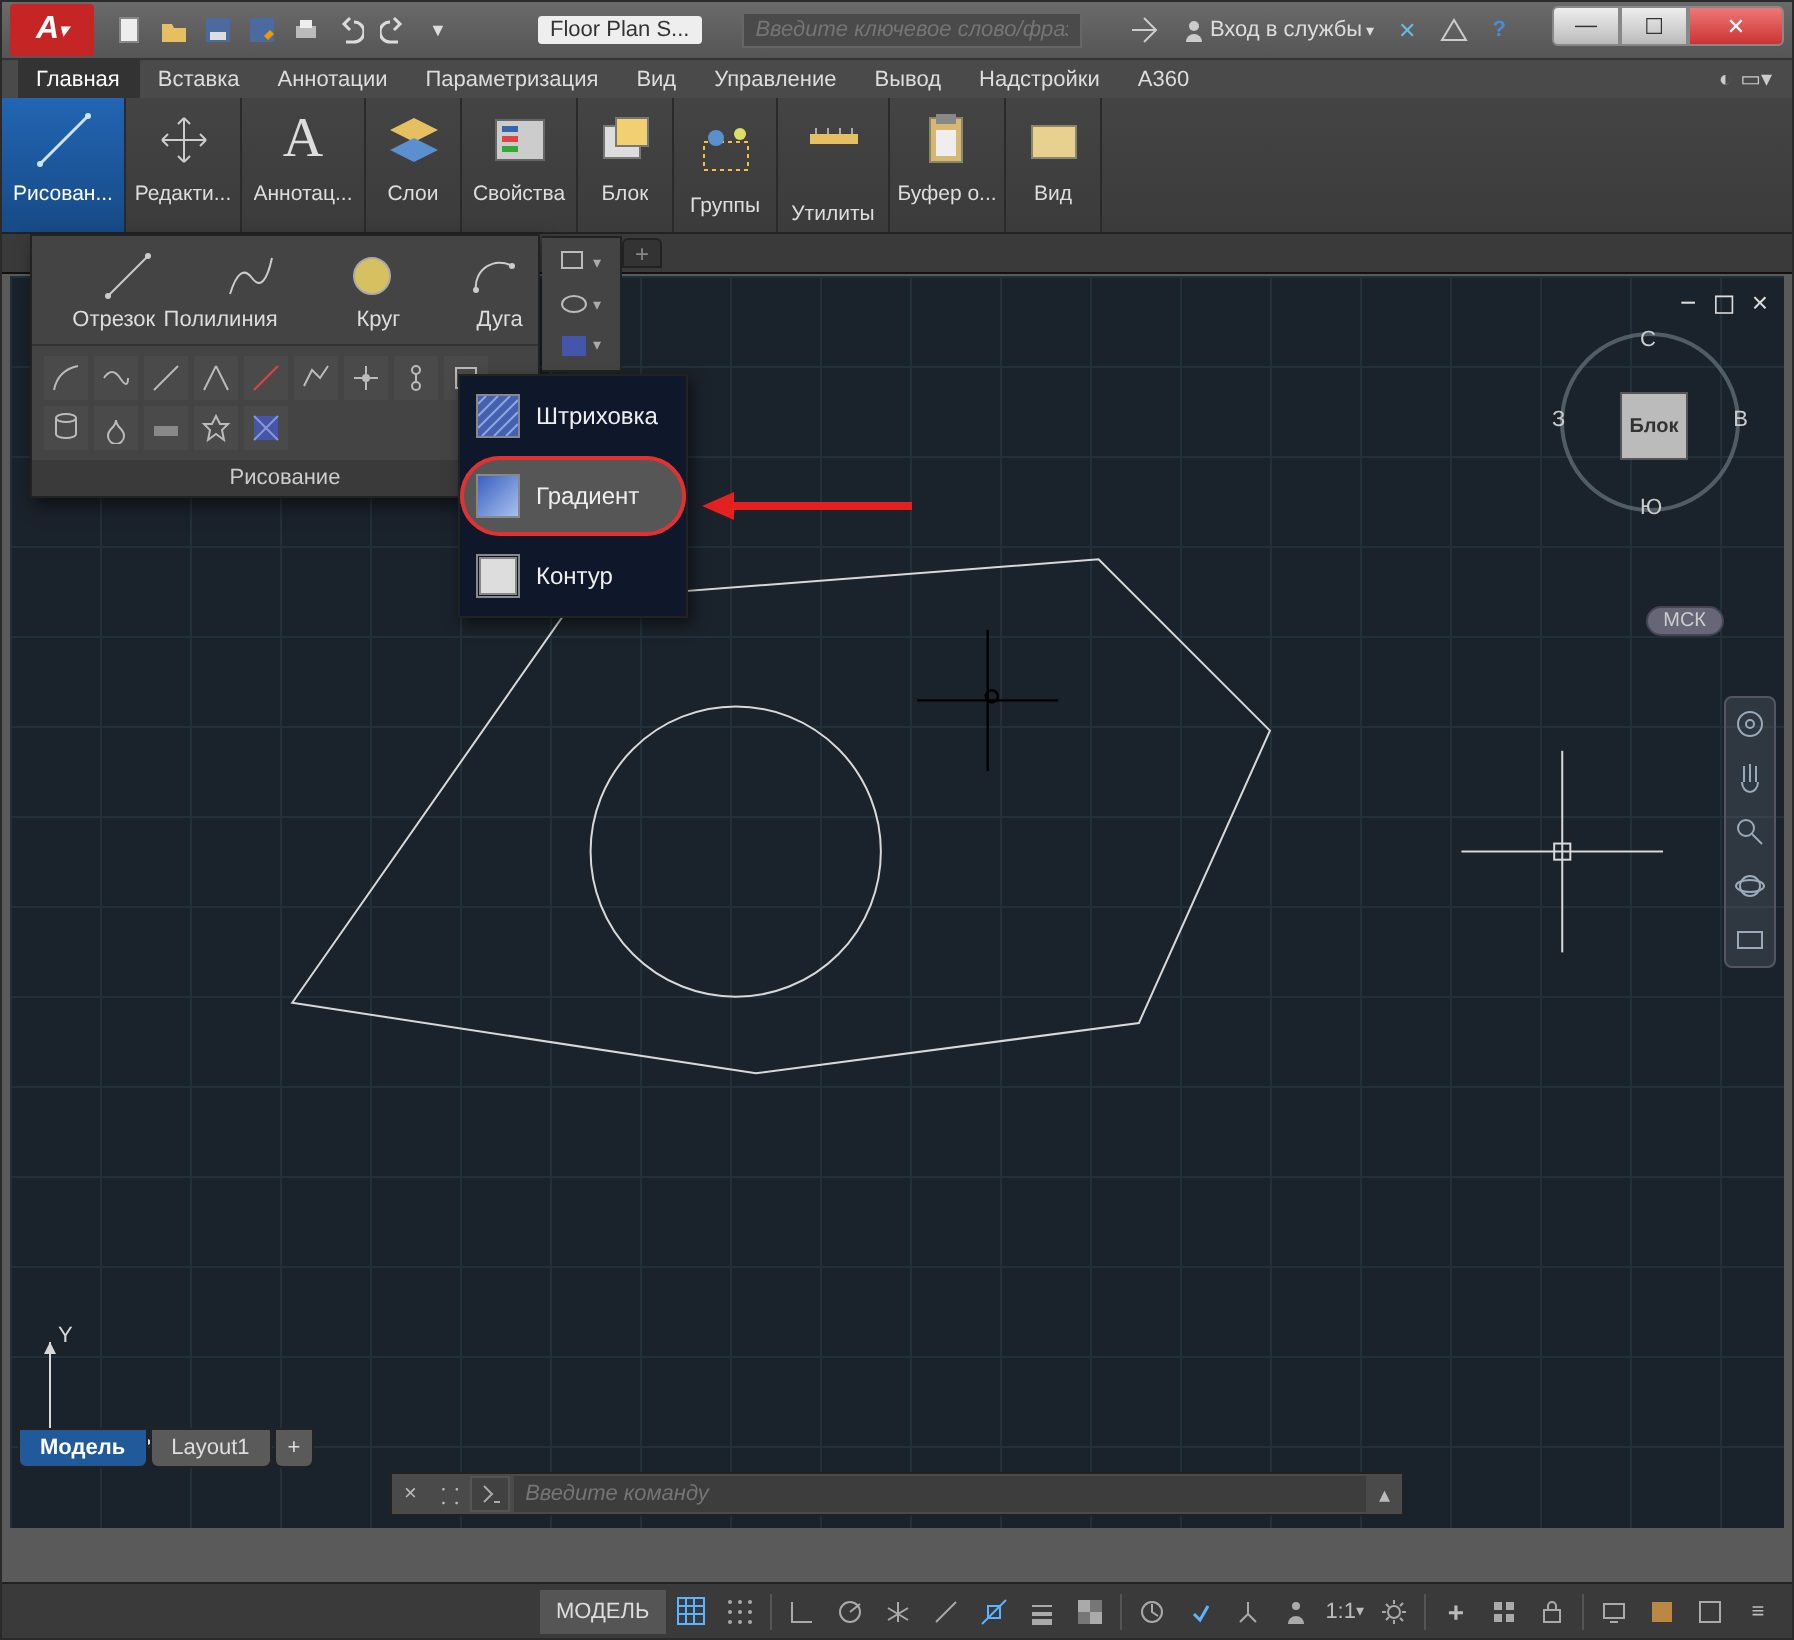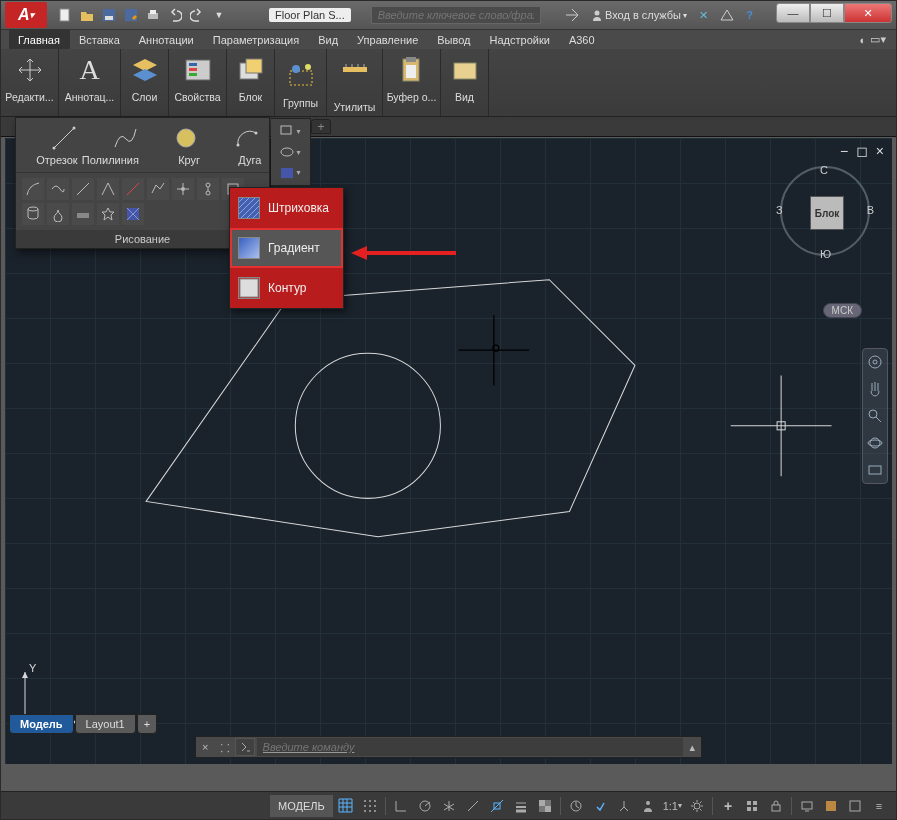--- a/index.html
+++ b/index.html
@@ -40,24 +40,24 @@
   .sub-row1 { display:flex; justify-content:space-around; padding:6px 4px; border-bottom:1px solid #333; }
   .sub-item { display:flex; flex-direction:column; align-items:flex-end; gap:2px; color:#ddd; font-size:11px; width:54px;}
   .sub-item .sicon { width:28px; height:28px; display:flex; align-items:center; justify-content:center;}
   .sub-row2 { display:flex; flex-wrap:wrap; gap:3px; padding:5px 6px; }
   .mini-btn { width:22px; height:22px; display:flex; align-items:center; justify-content:center; background:#4a4a4a;}
   .sub-foot { text-align:center; padding:3px; background:#3a3a3a; font-size:11px; color:#ccc;}
   .sub-side { position:absolute; right:-42px; top:0; width:40px; display:flex; flex-direction:column; gap:4px; padding:4px; background:#444; border:1px solid #222; border-left:none; height: 68px;}
   .sub-side .sbtn { height:18px; display:flex; align-items:center; justify-content:center;}
   
   
-  .flyout { position:absolute; left:228px; top:186px; width: 115px; background:#b91c1c; border:1px solid #222; z-index:60; box-shadow: 2px 3px 7px rgba(0,0,0,0.5);}
+  .flyout { position:absolute; left:228px; top:186px; width: 115px; background:#0f172a; border:1px solid #222; z-index:60; box-shadow: 2px 3px 7px rgba(0,0,0,0.5);}
   .fly-item { display:flex; align-items:center; gap:8px; padding:9px 8px; color:#eee; font-size:12px; }
   .fly-item .fic { width:22px; height:22px; border:1px solid #888; display:flex; align-items:center; justify-content:center; }
-  .fly-item.sel { outline:2px solid #e33030; outline-offset:-2px; background:#565656;}
+  .fly-item.sel { outline:2px solid #e33030; outline-offset:-2px; background:#565656;border-radius:20px;}
   
   
   .red-arrow { position:absolute; left:350px; top:242px; z-index:70; }
   
   
   .filetabs { height:20px; background:#3a3a3a; display:flex; align-items:center; border-bottom:1px solid #111; padding-left: 278px;}
   .filetab { width:20px; height:15px; background:#333; border:1px solid #222; border-radius:3px 3px 0 0; display:flex; align-items:center; justify-content:center; color:#888; font-size:12px; margin-left:6px;}
   
   
   .canvas-wrap { position:absolute; left:4px; top:137px; right:4px; bottom:55px; background:#1d252d; overflow:hidden; }
@@ -82,21 +82,21 @@
   
   
   .drawing-svg { position:absolute; inset:0; width:100%; height:100%; }
   
   
   .ucs { position:absolute; left:10px; bottom:30px; z-index:3;}
   
   
   .cmdline { position:absolute; left:190px; bottom:6px; right:190px; height:22px; background:#4a4a4a; border:1px solid #222; display:flex; align-items:center; z-index:5; }
   .cmdline .cx { padding:0 6px; color:#bbb; }
-  .cmdline input { flex:1; background:#3d3d3d; border:none; color:#999; font-style:italic; padding:3px 6px; font-size:11px;text-decoration:underline;}
+  .cmdline input { flex:1; background:#3d3d3d; border:none; color:#999; font-style:italic; padding:3px 6px; font-size:11px;}
   .cmdline .ch { padding: 0 4px; color:#aaa; border:1px solid #555; margin-right:2px; background:#414141; display:flex; align-items:center; justify-content:center; width:20px; height:18px;}
   
   
   .bottom-tabs { position:absolute; left:4px; bottom:30px; display:flex; z-index:5; }
   .btab { padding:3px 10px; background:#5a5a5a; border:1px solid #222; color:#ddd; font-size:11px; border-radius: 0 0 4px 4px; margin-right:1px;}
   .btab.active { background: #205a9a; color:#fff; font-weight:600;}
   .btab.add { padding: 3px 6px; }
   
   
   .statusbar { position:absolute; left:0; right:0; bottom:0; height:28px; background:#3a3a3a; border-top:1px solid #222; display:flex; align-items:center; justify-content:flex-end; padding:0 6px; gap:2px; }
@@ -200,20 +200,30 @@
     <div class="ribbon-tab">Вывод</div>
     <div class="ribbon-tab">Надстройки</div>
     <div class="ribbon-tab">A360</div>
     <div class="ribbon-tail">
       <span>◐</span>
       <span>▭▾</span>
     </div>
   </div>
 
   <div class="ribbon">
+    <div class="panel active" style="width:62px;">
+      <div class="picon">
+          <svg width="32" height="32">
+            <line x1="4" y1="28" x2="28" y2="4" stroke="#cde3ff" stroke-width="1.5"></line>
+            <circle cx="4" cy="28" r="1.5" fill="#cde3ff"></circle>
+            <circle cx="28" cy="4" r="1.5" fill="#cde3ff"></circle>
+          </svg>
+        </div>
+      <div class="plabel">Рисован...</div>
+    </div>
     <div class="panel" style="width:58px;">
       <div class="picon">
           <svg width="30" height="30">
             <path d="M15 4v22M4 15h22M15 4l-3 3M15 4l3 3M15 26l-3-3M15 26l3-3M4 15l3-3M4 15l3 3M26 15l-3-3M26 15l-3 3" stroke="#ccc" fill="none"></path>
           </svg>
         </div>
       <div class="plabel">Редакти...</div>
     </div>
     <div class="panel" style="width:62px;">
       <div class="picon">

